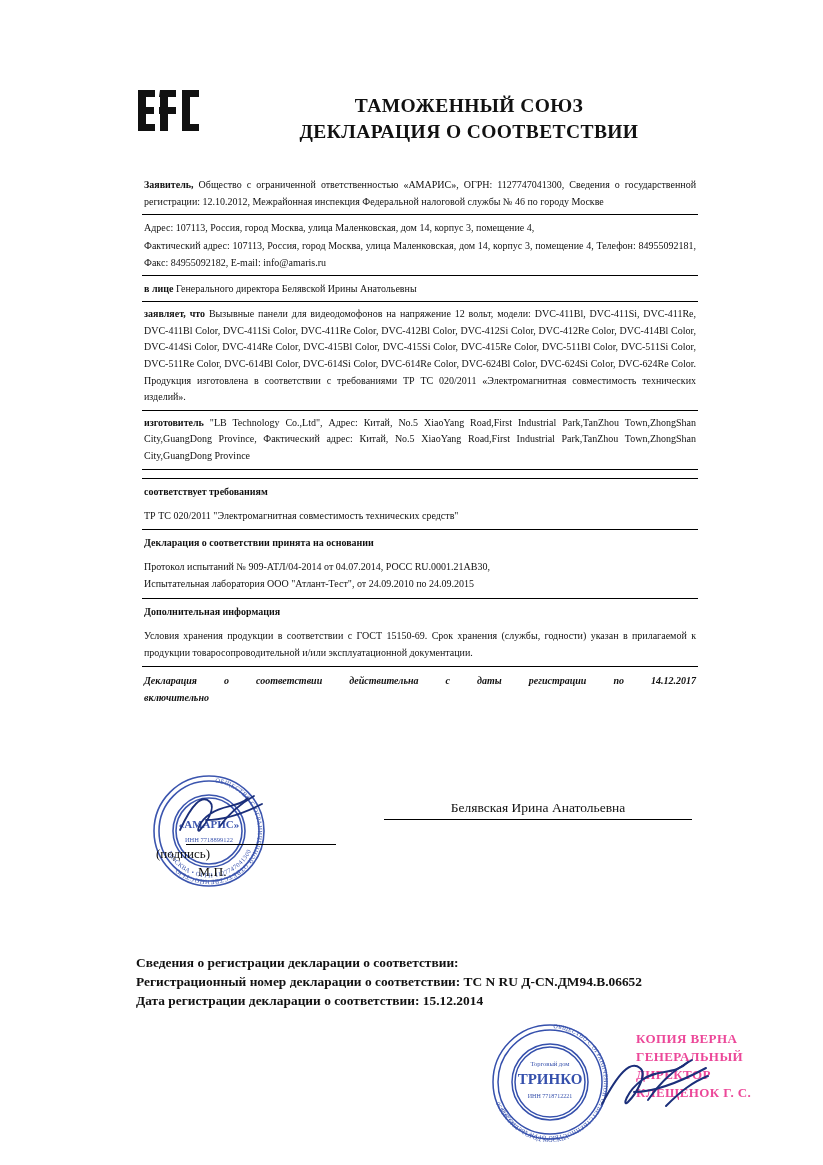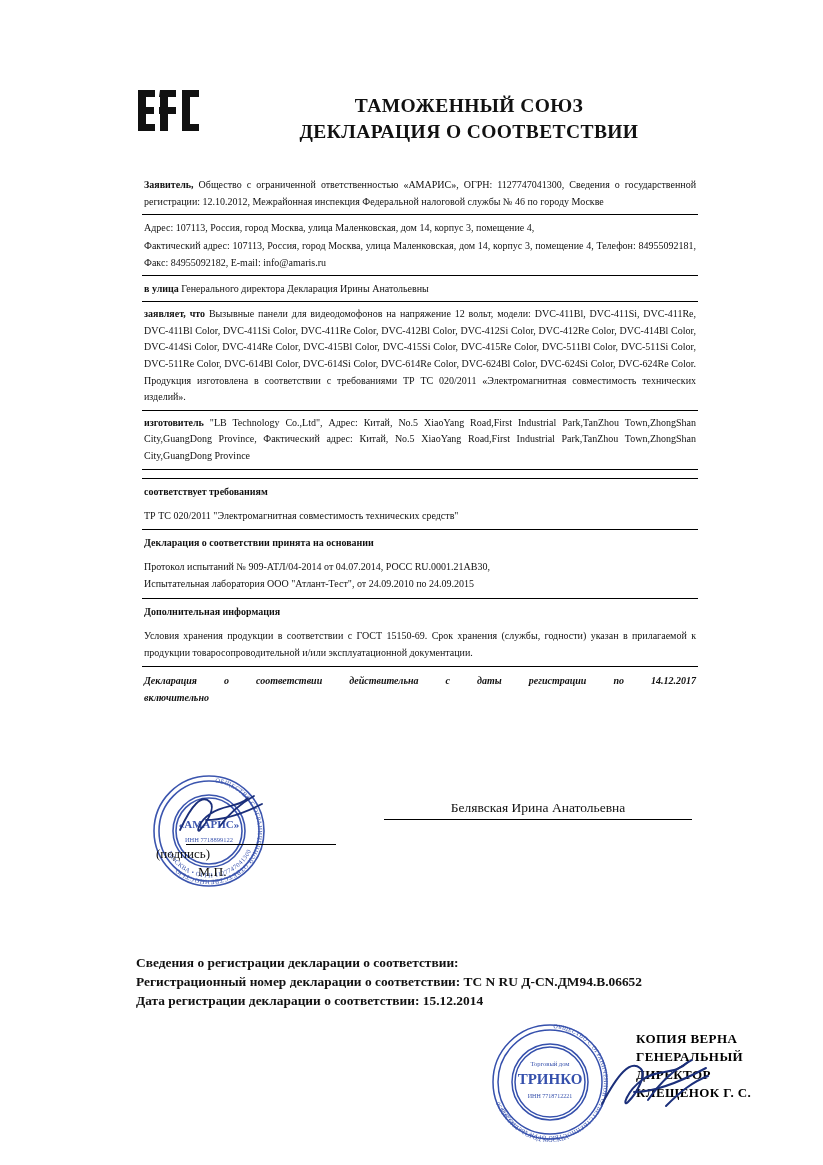--- a/index.html
+++ b/index.html
@@ -182,21 +182,21 @@
     top: 1022px;
     width: 170px;
     height: 120px;
     opacity: 0.95;
   }
   .copy-text {
     position: absolute;
     left: 636px;
     top: 1030px;
     width: 180px;
-    color: #000000;
+    color: #ec4899;
     font-family: "Liberation Serif", serif;
     font-size: 13px;
     font-weight: bold;
     line-height: 18px;
     letter-spacing: 0.4px;
   }
   .copy-text .l1 { display: block; }
   .copy-text .l2 { display: block; }
   .copy-text .l3 { display: block; }
   .scribble {
@@ -245,21 +245,21 @@
     </div>
     <div class="rule"></div>
 
     <div class="sect">
       <p>Адрес: 107113, Россия, город Москва, улица Маленковская, дом 14, корпус 3, помещение 4,</p>
       <p>Фактический адрес: 107113, Россия, город Москва, улица Маленковская, дом 14, корпус 3, помещение 4, Телефон: 84955092181, Факс: 84955092182, E-mail: info@amaris.ru</p>
     </div>
     <div class="rule"></div>
 
     <div class="sect">
-      <p><b>в улица</b><span> Генерального директора Декларация Ирины Анатольевны</span></p>
+      <p><b>в лице</b><span> Генерального директора Белявской Ирины Анатольевны</span></p>
     </div>
     <div class="rule"></div>
 
     <div class="sect tight">
       <p><b>заявляет, что</b><span> Вызывные панели для видеодомофонов на напряжение 12 вольт, модели: DVC-411Bl, DVC-411Si, DVC-411Re, DVC-411Bl Color, DVC-411Si Color, DVC-411Re Color, DVC-412Bl Color, DVC-412Si Color, DVC-412Re Color, DVC-414Bl Color, DVC-414Si Color, DVC-414Re Color, DVC-415Bl Color, DVC-415Si Color, DVC-415Re Color, DVC-511Bl Color, DVC-511Si Color, DVC-511Re Color, DVC-614Bl Color, DVC-614Si Color, DVC-614Re Color, DVC-624Bl Color, DVC-624Si Color, DVC-624Re Color. Продукция изготовлена в соответствии с требованиями ТР ТС 020/2011 «Электромагнитная совместимость технических изделий».</span></p>
     </div>
     <div class="rule"></div>
 
     <div class="sect tight">
       <p><b>изготовитель</b><span> "LB Technology Co.,Ltd", Адрес: Китай, No.5  XiaoYang Road,First Industrial Park,TanZhou Town,ZhongShan City,GuangDong Province, Фактический адрес: Китай, No.5 XiaoYang Road,First Industrial Park,TanZhou Town,ZhongShan City,GuangDong Province</span></p>

